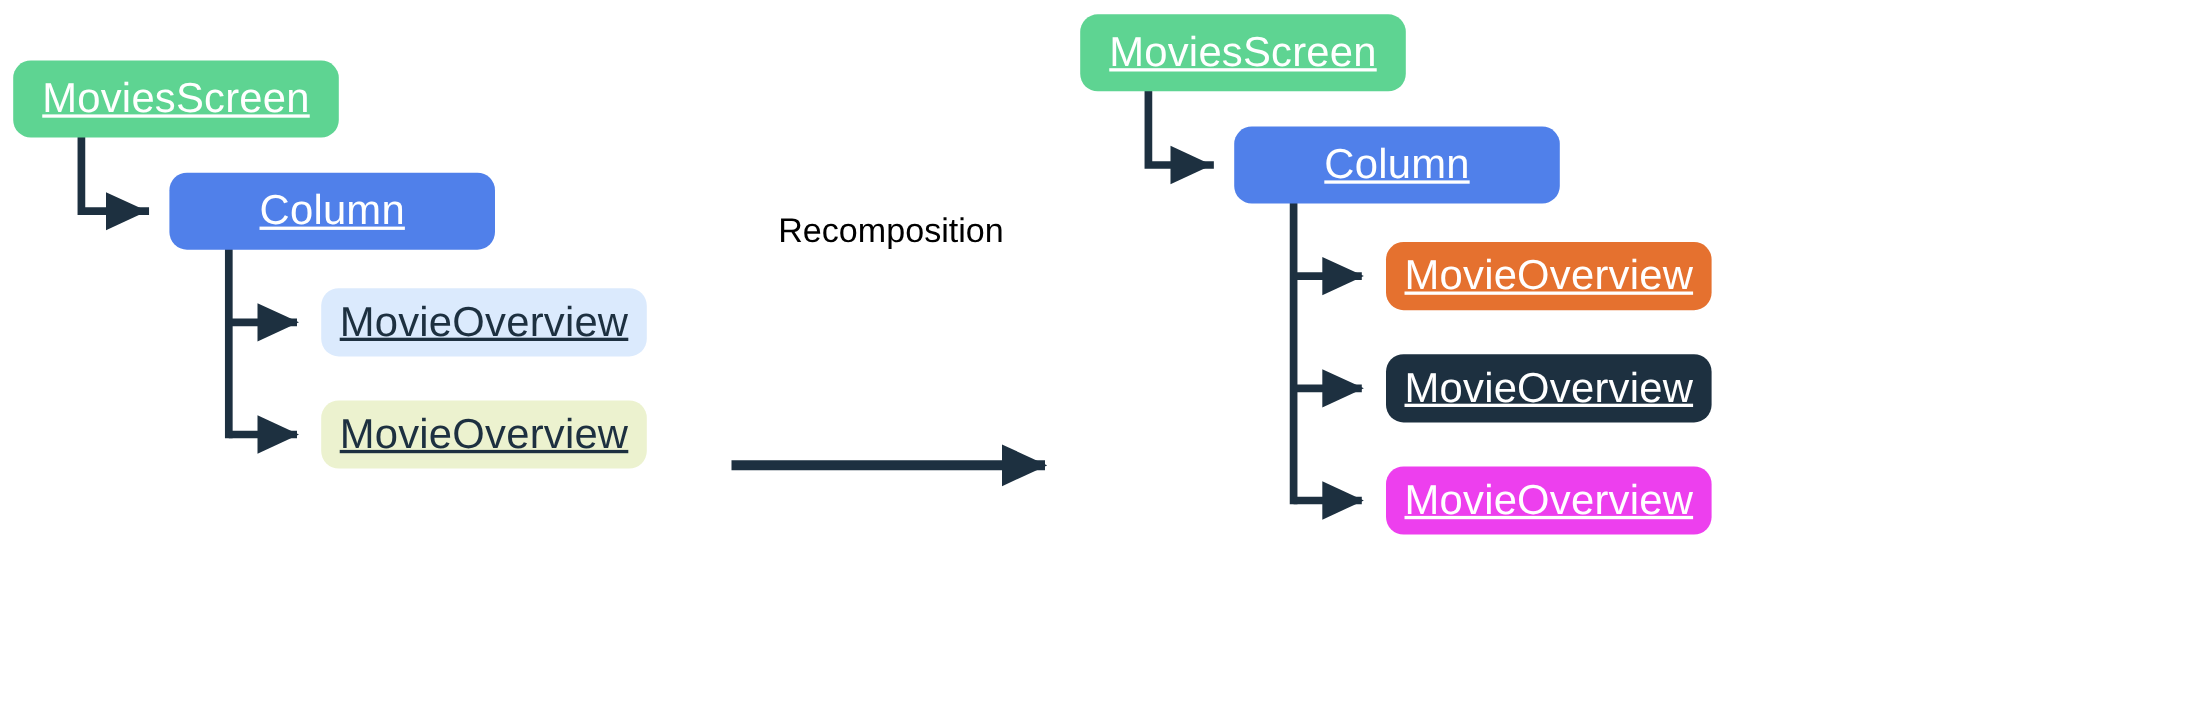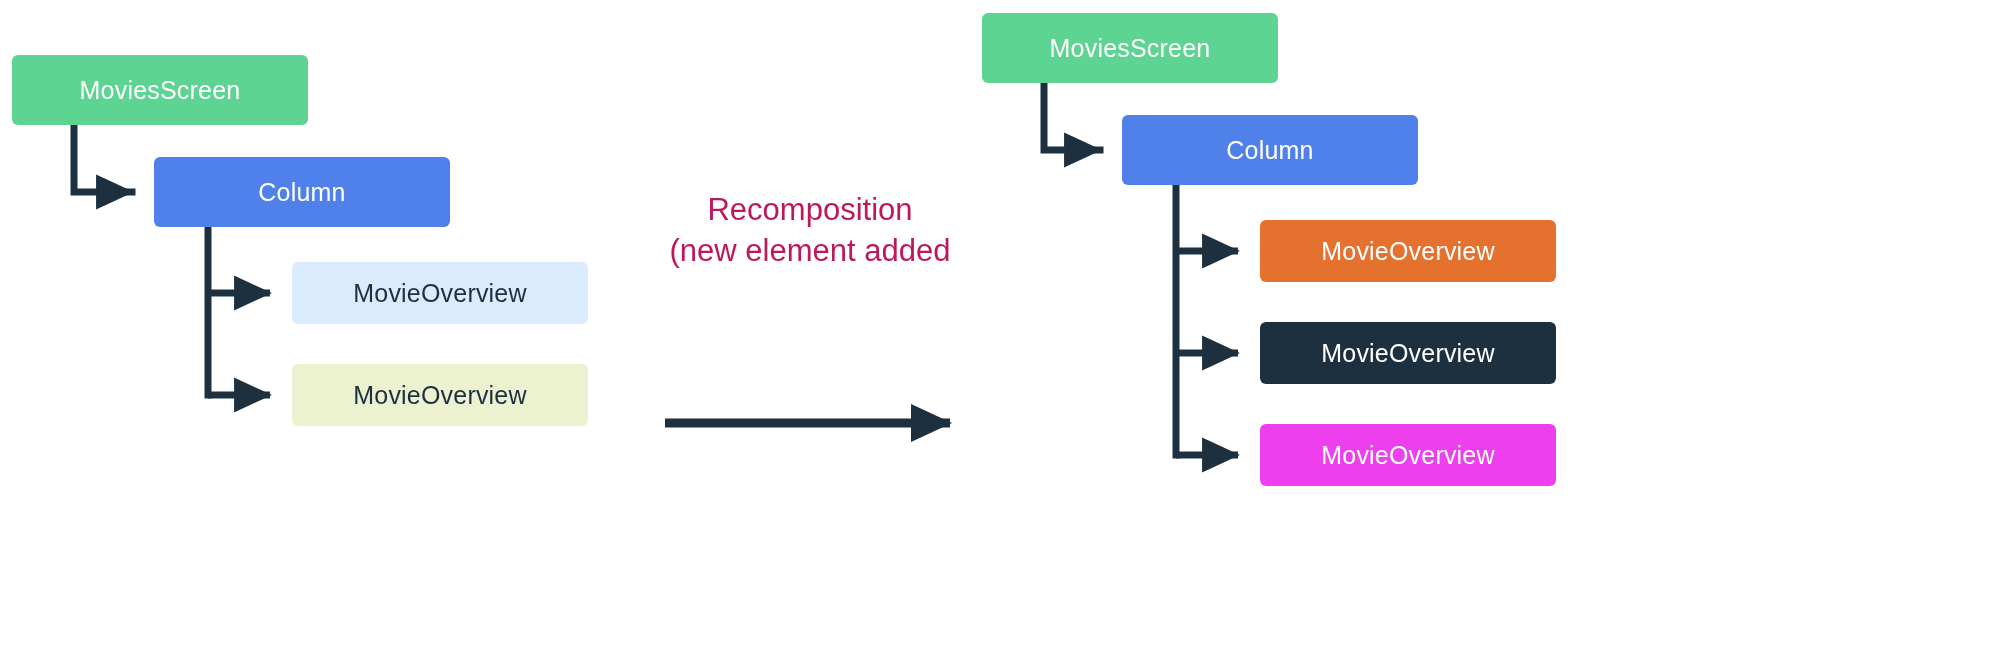--- a/index.html
+++ b/index.html
@@ -15,27 +15,28 @@
     width: 2000px;
     height: 647px;
     background: #ffffff;
     overflow: hidden;
   }
   .node {
     position: absolute;
     display: flex;
     align-items: center;
     justify-content: center;
-    border-radius: 6px;
+    border-radius: 16px;
     box-sizing: border-box;
-    font-size: 25px;
+    font-size: 38px;
     line-height: 1;
     letter-spacing: 0.2px;
     white-space: nowrap;
     user-select: none;
+    text-decoration: underline;
   }
   .edge-svg {
     position: absolute;
     left: 0;
     top: 0;
     width: 2000px;
     height: 647px;
     pointer-events: none;
     overflow: visible;
   }
@@ -90,23 +91,22 @@
       <path d="M 1176 353 L 1238 353" fill="none" stroke="#1d3040" stroke-width="7" stroke-linecap="butt" marker-end="url(#ah)"></path>
       <path d="M 1176 455 L 1238 455" fill="none" stroke="#1d3040" stroke-width="7" stroke-linecap="butt" marker-end="url(#ah)"></path>
     </g>
   </svg>
 
   <div class="node" id="n-b0" style="left: 12px; top: 55px; width: 296px; height: 70px; background: rgb(94, 212, 146); color: rgb(255, 255, 255);">MoviesScreen</div>
   <div class="node" id="n-b1" style="left: 154px; top: 157px; width: 296px; height: 70px; background: rgb(80, 128, 234); color: rgb(255, 255, 255);">Column</div>
   <div class="node" id="n-b2" style="left: 292px; top: 262px; width: 296px; height: 62px; background: rgb(219, 234, 253); color: rgb(29, 48, 64);">MovieOverview</div>
   <div class="node" id="n-b3" style="left: 292px; top: 364px; width: 296px; height: 62px; background: rgb(236, 242, 207); color: rgb(29, 48, 64);">MovieOverview</div>
 
-  <div class="center-label" id="center-label" style="left: 660px; top: 190px; width: 300px; color: #be185d;">
+  <div class="center-label" id="center-label" style="left: 660px; top: 190px; width: 300px; color: #000000;">
     <span class="l">Recomposition</span>
-    <span class="l">(new element added</span>
   </div>
 
   <div class="node" id="n-a0" style="left: 982px; top: 13px; width: 296px; height: 70px; background: rgb(94, 212, 146); color: rgb(255, 255, 255);">MoviesScreen</div>
   <div class="node" id="n-a1" style="left: 1122px; top: 115px; width: 296px; height: 70px; background: rgb(80, 128, 234); color: rgb(255, 255, 255);">Column</div>
   <div class="node" id="n-a2" style="left: 1260px; top: 220px; width: 296px; height: 62px; background: rgb(229, 113, 47); color: rgb(255, 255, 255);">MovieOverview</div>
   <div class="node" id="n-a3" style="left: 1260px; top: 322px; width: 296px; height: 62px; background: rgb(29, 48, 64); color: rgb(255, 255, 255);">MovieOverview</div>
   <div class="node" id="n-a4" style="left: 1260px; top: 424px; width: 296px; height: 62px; background: rgb(237, 63, 238); color: rgb(255, 255, 255);">MovieOverview</div>
 
 </div>
 

